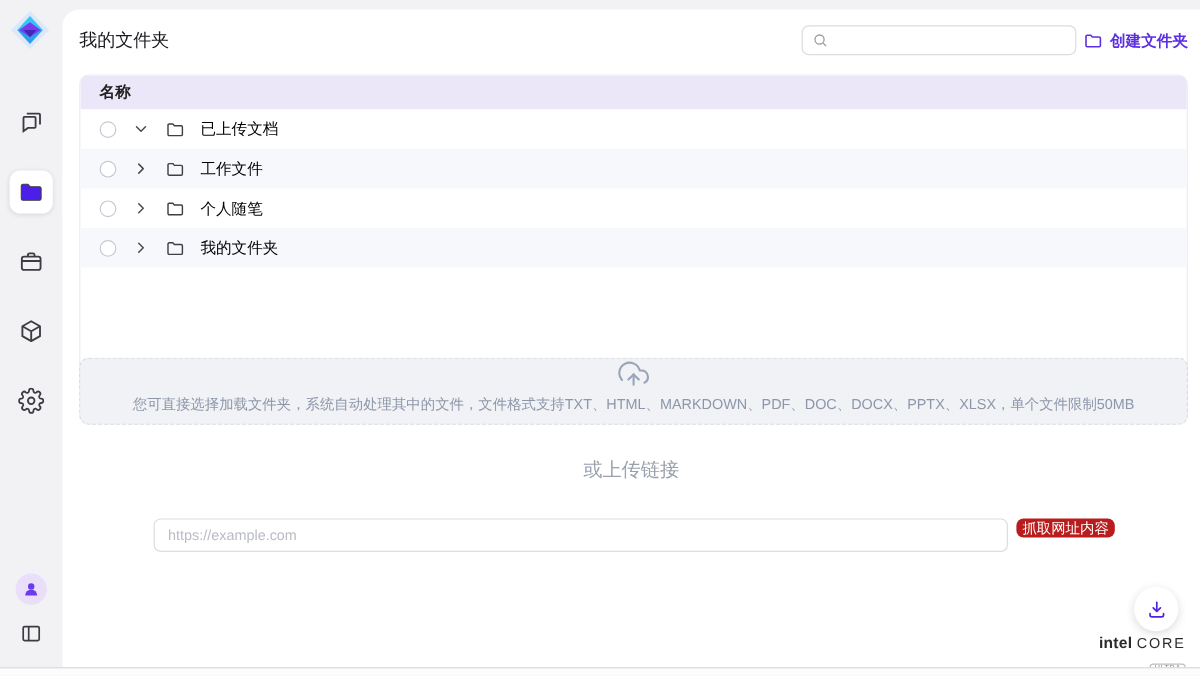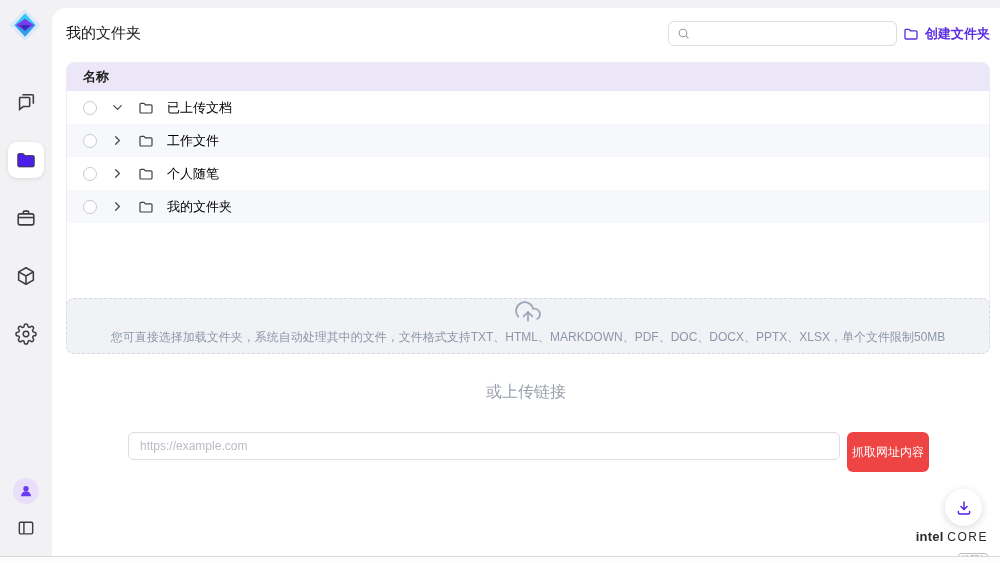--- a/index.html
+++ b/index.html
@@ -36,21 +36,21 @@
   
   .upload-zone { position:absolute; left:14px; right:10px; top:290px; height:56px; background:#f1f2f6; border:1px dashed #d7d9e3; border-radius:8px; display:flex; flex-direction:column; align-items:center; gap:4px; cursor:pointer; }
   .upload-zone svg { stroke:#9aa4b8; }
   .upload-hint { font-size:12px; color:#8d97a9; }
 
   .divider-label { position:absolute; top:374px; left:0; right:0; text-align:center; font-size:16px; color:#9aa1ad; }
 
   .url-row { position:absolute; top:424px; left:76px; right:71px; height:28px; display:flex; gap:7px; }
   .url-input { flex:1; height:28px; border:1px solid #dddde3; border-radius:6px; padding:0 11px; font-size:12px; outline:none; color:#333; }
   .url-input::placeholder { color:#b9bcc4; }
-  .fetch-btn { width:82px; height:40px; background:#ef4444; color:#fff; border:none; border-radius:6px; font-size:12px; cursor:pointer; }
+  .fetch-btn { width:82px; height:16px; background:#b91c1c; color:#fff; border:none; border-radius:6px; font-size:12px; cursor:pointer; }
 
   
   .fab { position:absolute; right:18px; top:481px; width:37px; height:37px; border-radius:50%; background:#fff; box-shadow:0 2px 8px rgba(0,0,0,.15); display:flex; align-items:center; justify-content:center; cursor:pointer; border:none; }
   .intel { position:absolute; right:12px; top:519px; text-align:right; color:#2b2b2b; }
   .intel .line1 { font-size:13px; letter-spacing:.2px;text-align:center; }
   .intel .word-intel { font-weight:bold; }
   .intel .word-core { font-weight:400; letter-spacing:1.5px; font-size:12px; text-transform:uppercase; }
   .intel .badge { display:inline-block; margin-top:1px; font-size:6px; color:#8a8a8a; border:1px solid #bdbdbd; border-radius:3px; padding:0 3px; letter-spacing:.5px; text-transform:uppercase; }
 
   .bottom-strip { position:absolute; left:0; right:0; bottom:0; height:7px; background:#fcfcfc; border-top:1px solid #d9d9dc; }

